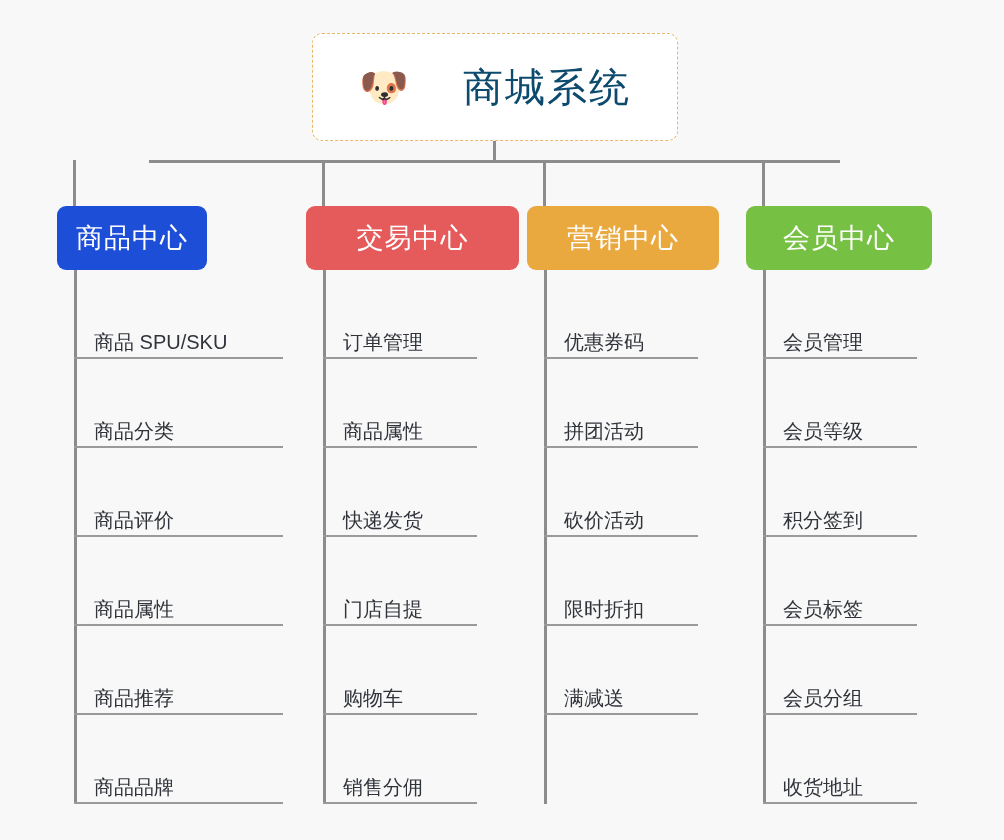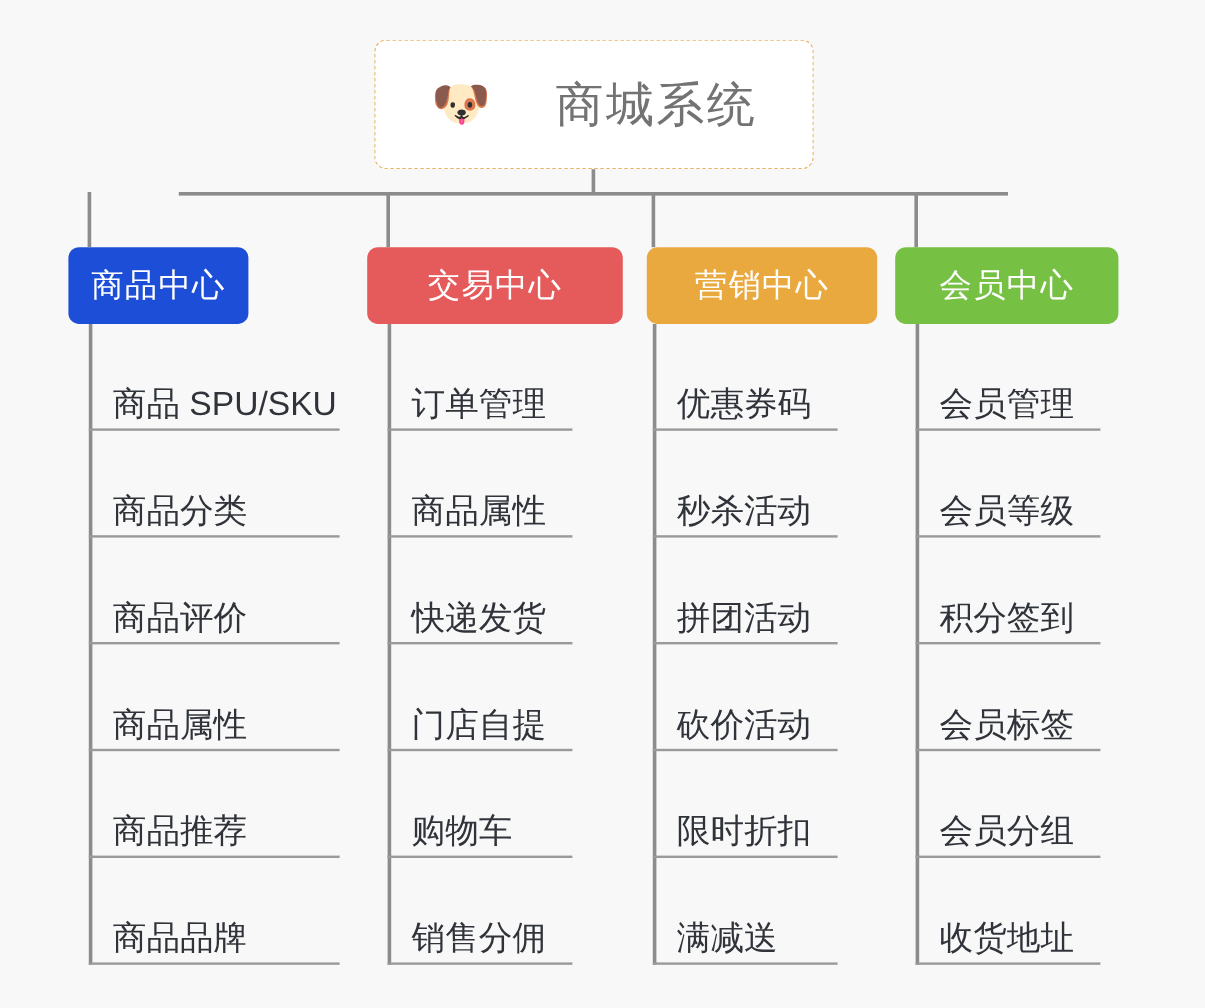--- a/index.html
+++ b/index.html
@@ -38,21 +38,21 @@
     gap: 14px;
   }
   .root-icon {
     font-size: 40px;
     line-height: 1;
     display: block;
     filter: saturate(1.15);
   }
   .root-title {
     font-size: 40px;
-    color: #737373;
+    color: #0c4a6e;
     letter-spacing: 2px;
     white-space: nowrap;
     margin-left: 40px;
   }
 
   
   .conn {
     position: absolute;
     background: #8c8c8c;
   }
@@ -107,21 +107,21 @@
   .leaf {
     position: relative;
     height: 89px;
     box-sizing: border-box;
     display: flex;
     align-items: flex-end;
     padding-left: 37px;
     padding-bottom: 6px;
   }
   .leaf-label {
-    font-size: 28px;
+    font-size: 20px;
     color: #30343a;
     white-space: nowrap;
     line-height: 1.1;
   }
   .leaf-rule {             
     position: absolute;
     left: 17px;
     bottom: 0;
     height: 2px;
     background: #9a9a9a;
@@ -199,31 +199,27 @@
             <span class="leaf-label">购物车</span>
             <div class="leaf-rule" style="width: 154px;"></div>
           </div>
           <div class="leaf">
             <span class="leaf-label">销售分佣</span>
             <div class="leaf-rule" style="width: 154px;"></div>
           </div>
         </div>
       </div>
       <div class="branch" style="left: 527px; width: 186px;">
-        <div class="branch-header" style="background: rgb(234, 169, 63); width: 192px; margin-left: 12px;">
+        <div class="branch-header" style="background: rgb(234, 169, 63); width: 192px;">
           <span>营销中心</span>
         </div>
         <div class="leaf-list">
           <div class="leaf-spine" style="height: 534px;"></div>
           <div class="leaf">
             <span class="leaf-label">优惠券码</span>
-            <div class="leaf-rule" style="width: 154px;"></div>
-          </div>
-          <div class="leaf">
-            <span class="leaf-label">秒杀活动</span>
             <div class="leaf-rule" style="width: 154px;"></div>
           </div>
           <div class="leaf">
             <span class="leaf-label">拼团活动</span>
             <div class="leaf-rule" style="width: 154px;"></div>
           </div>
           <div class="leaf">
             <span class="leaf-label">砍价活动</span>
             <div class="leaf-rule" style="width: 154px;"></div>
           </div>

